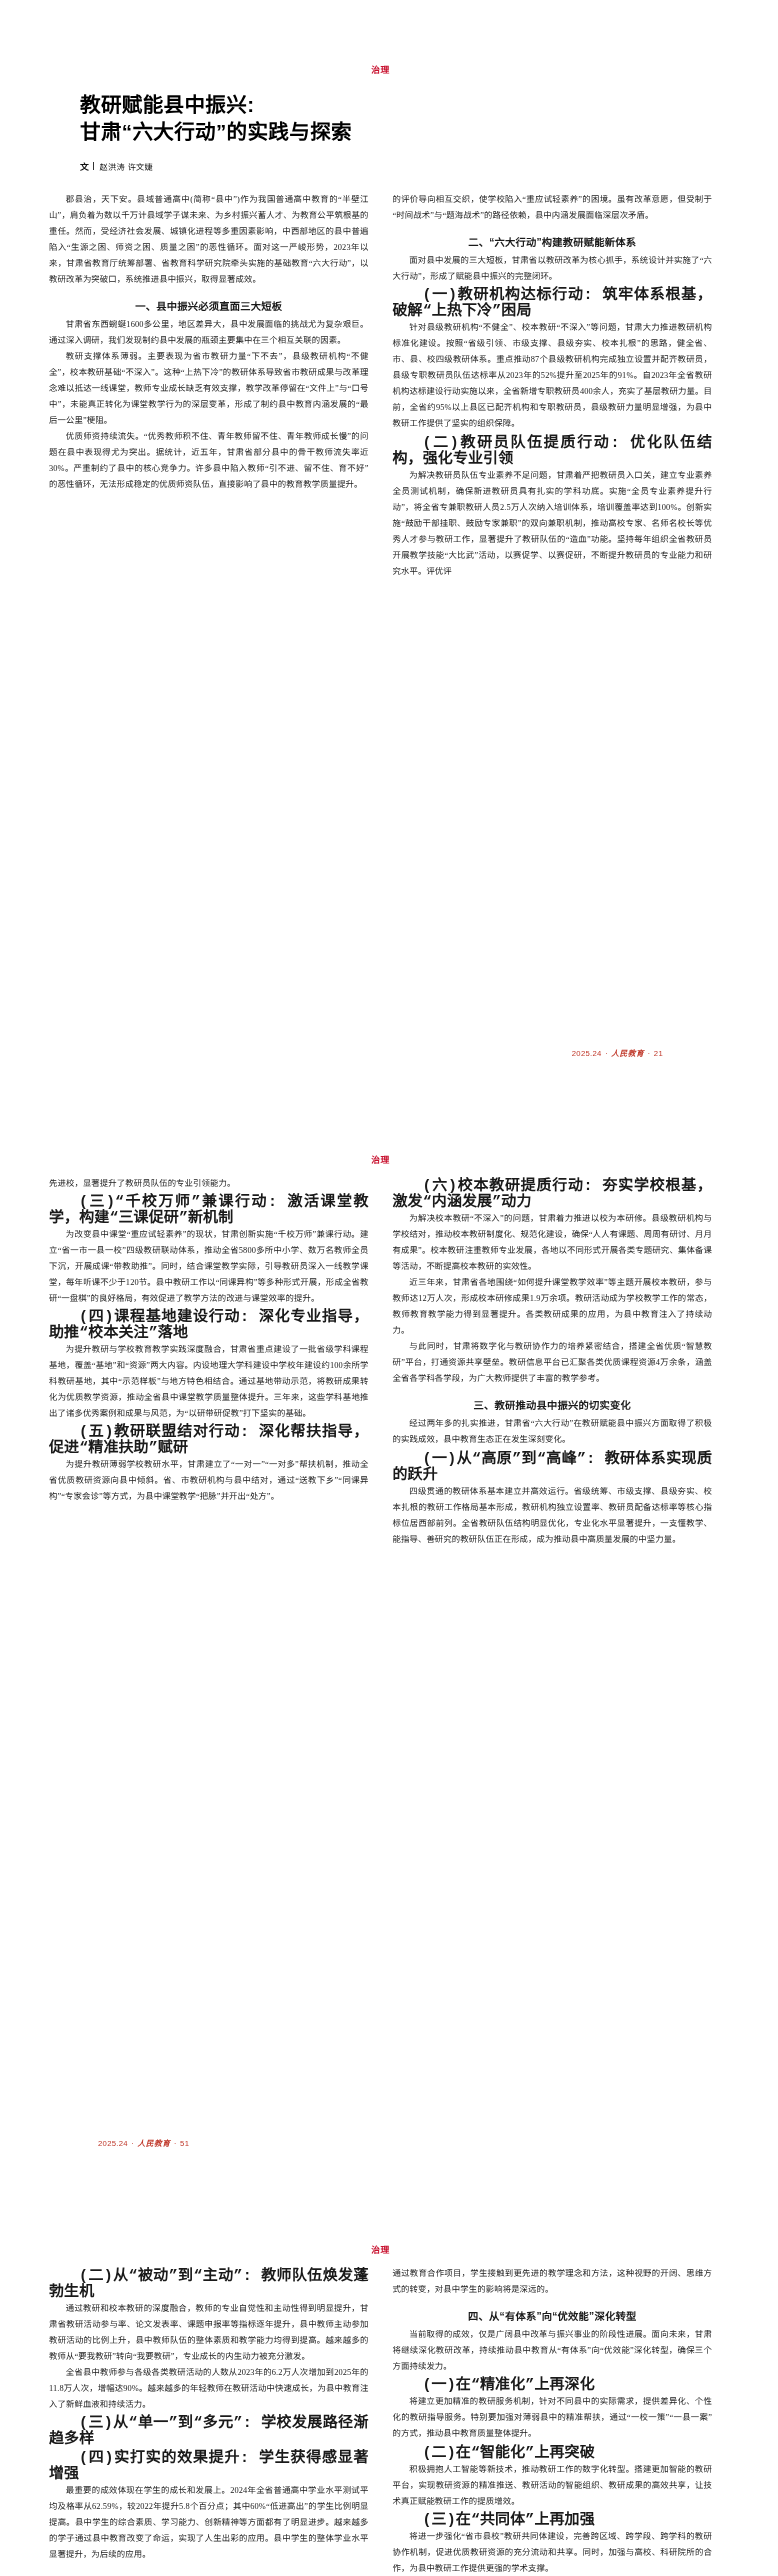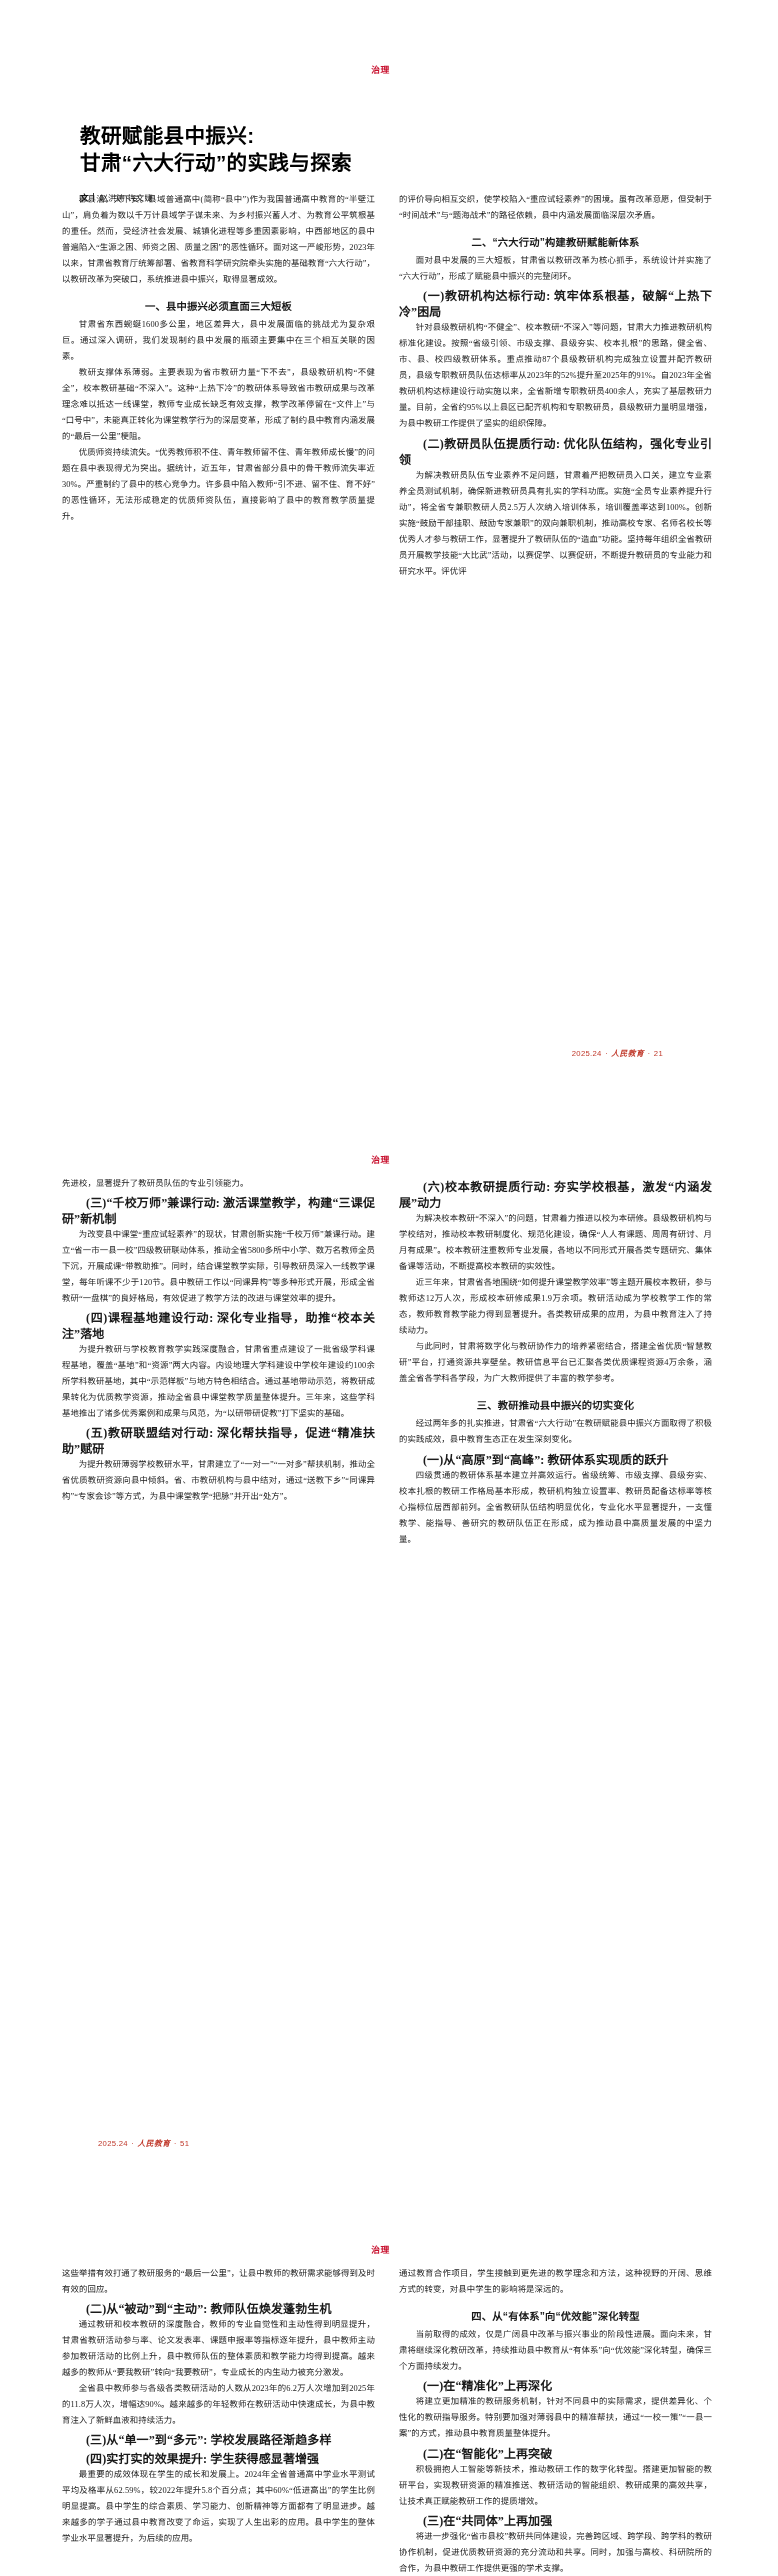--- a/index.html
+++ b/index.html
@@ -42,21 +42,20 @@
     letter-spacing: 0.5px;
   }
   .page.p1 .running-head { left: 0; right: 0; text-align: center; }
 
   
   .title-block {
     position: absolute;
     top: 91px;
     left: 31px;
     right: 31px;
-    margin-top: 31px;
   }
   .art-title {
     font-family: "Liberation Sans", "DejaVu Sans", sans-serif;
     font-weight: bold;
     font-size: 20.6px;
     line-height: 1.32;
     color: #000;
     letter-spacing: 0.3px;
   }
   .byline {
@@ -77,21 +76,21 @@
     display: inline-block;
     width: 0.5px; height: 7.7px;
     background: #333;
     margin-right: 5.7px;
   }
   .byline .names { letter-spacing: 0.3px; }
 
   
   .cols {
     position: absolute;
-    left: 13px; right: 0;
+    left: 0; right: 0;
     display: flex;
     gap: 24px;
   }
   .page.p1 .cols { top: 192px; bottom: 61px; }
   .page.p2 .cols, .page.p3 .cols { top: 86px; bottom: 61px; }
   .col {
     flex: 1 1 0;
     min-width: 0;
   }
   p.body {
@@ -109,23 +108,23 @@
     margin: 11.3px 0 2.1px 0;
     font-family: "Liberation Sans", "DejaVu Sans", sans-serif;
     font-weight: bold;
     font-size: 10.3px;
     line-height: 16px;
     text-align: center;
     letter-spacing: 0.2px;
   }
   h3.h2level {
     margin: 3.1px 0 0 0;
-    font-family: Liberation Serif, serif;
-    font-weight: bold;
-    font-size: 12px;
+    font-family: Liberation Mono, monospace;
+    font-weight: bold;
+    font-size: 15px;
     line-height: 16px;
     text-indent: 2em;
     text-align: justify;
     letter-spacing: 0.1px;
   }
 
   
   .footer {
     position: absolute;
     bottom: 32px;
@@ -234,21 +233,20 @@
   </div>
 </div>
 
 <div class="page p3">
   <div class="page-inner">
 
     <div class="running-head">治理</div>
 
     <div class="cols">
       <div class="col">
-        <p class="body noindent">这些举措有效打通了教研服务的“最后一公里”，让县中教师的教研需求能够得到及时有效的回应。</p>
         <h3 class="h2level">(二)从“被动”到“主动”: 教师队伍焕发蓬勃生机</h3>
         <p class="body">通过教研和校本教研的深度融合，教师的专业自觉性和主动性得到明显提升，甘肃省教研活动参与率、论文发表率、课题申报率等指标逐年提升，县中教师主动参加教研活动的比例上升，县中教师队伍的整体素质和教学能力均得到提高。越来越多的教师从“要我教研”转向“我要教研”，专业成长的内生动力被充分激发。</p>
         <p class="body">全省县中教师参与各级各类教研活动的人数从2023年的6.2万人次增加到2025年的11.8万人次，增幅达90%。越来越多的年轻教师在教研活动中快速成长，为县中教育注入了新鲜血液和持续活力。</p>
         <h3 class="h2level">(三)从“单一”到“多元”: 学校发展路径渐趋多样</h3>
         <h3 class="h2level">(四)实打实的效果提升: 学生获得感显著增强</h3>
         <p class="body">最重要的成效体现在学生的成长和发展上。2024年全省普通高中学业水平测试平均及格率从62.59%，较2022年提升5.8个百分点；其中60%“低进高出”的学生比例明显提高。县中学生的综合素质、学习能力、创新精神等方面都有了明显进步。越来越多的学子通过县中教育改变了命运，实现了人生出彩的应用。县中学生的整体学业水平显著提升，为后续的应用。</p>
       </div>
       <div class="col">
         <p class="body noindent">通过教育合作项目，学生接触到更先进的教学理念和方法，这种视野的开阔、思维方式的转变，对县中学生的影响将是深远的。</p>
         <h2 class="h1level">四、从“有体系”向“优效能”深化转型</h2>

